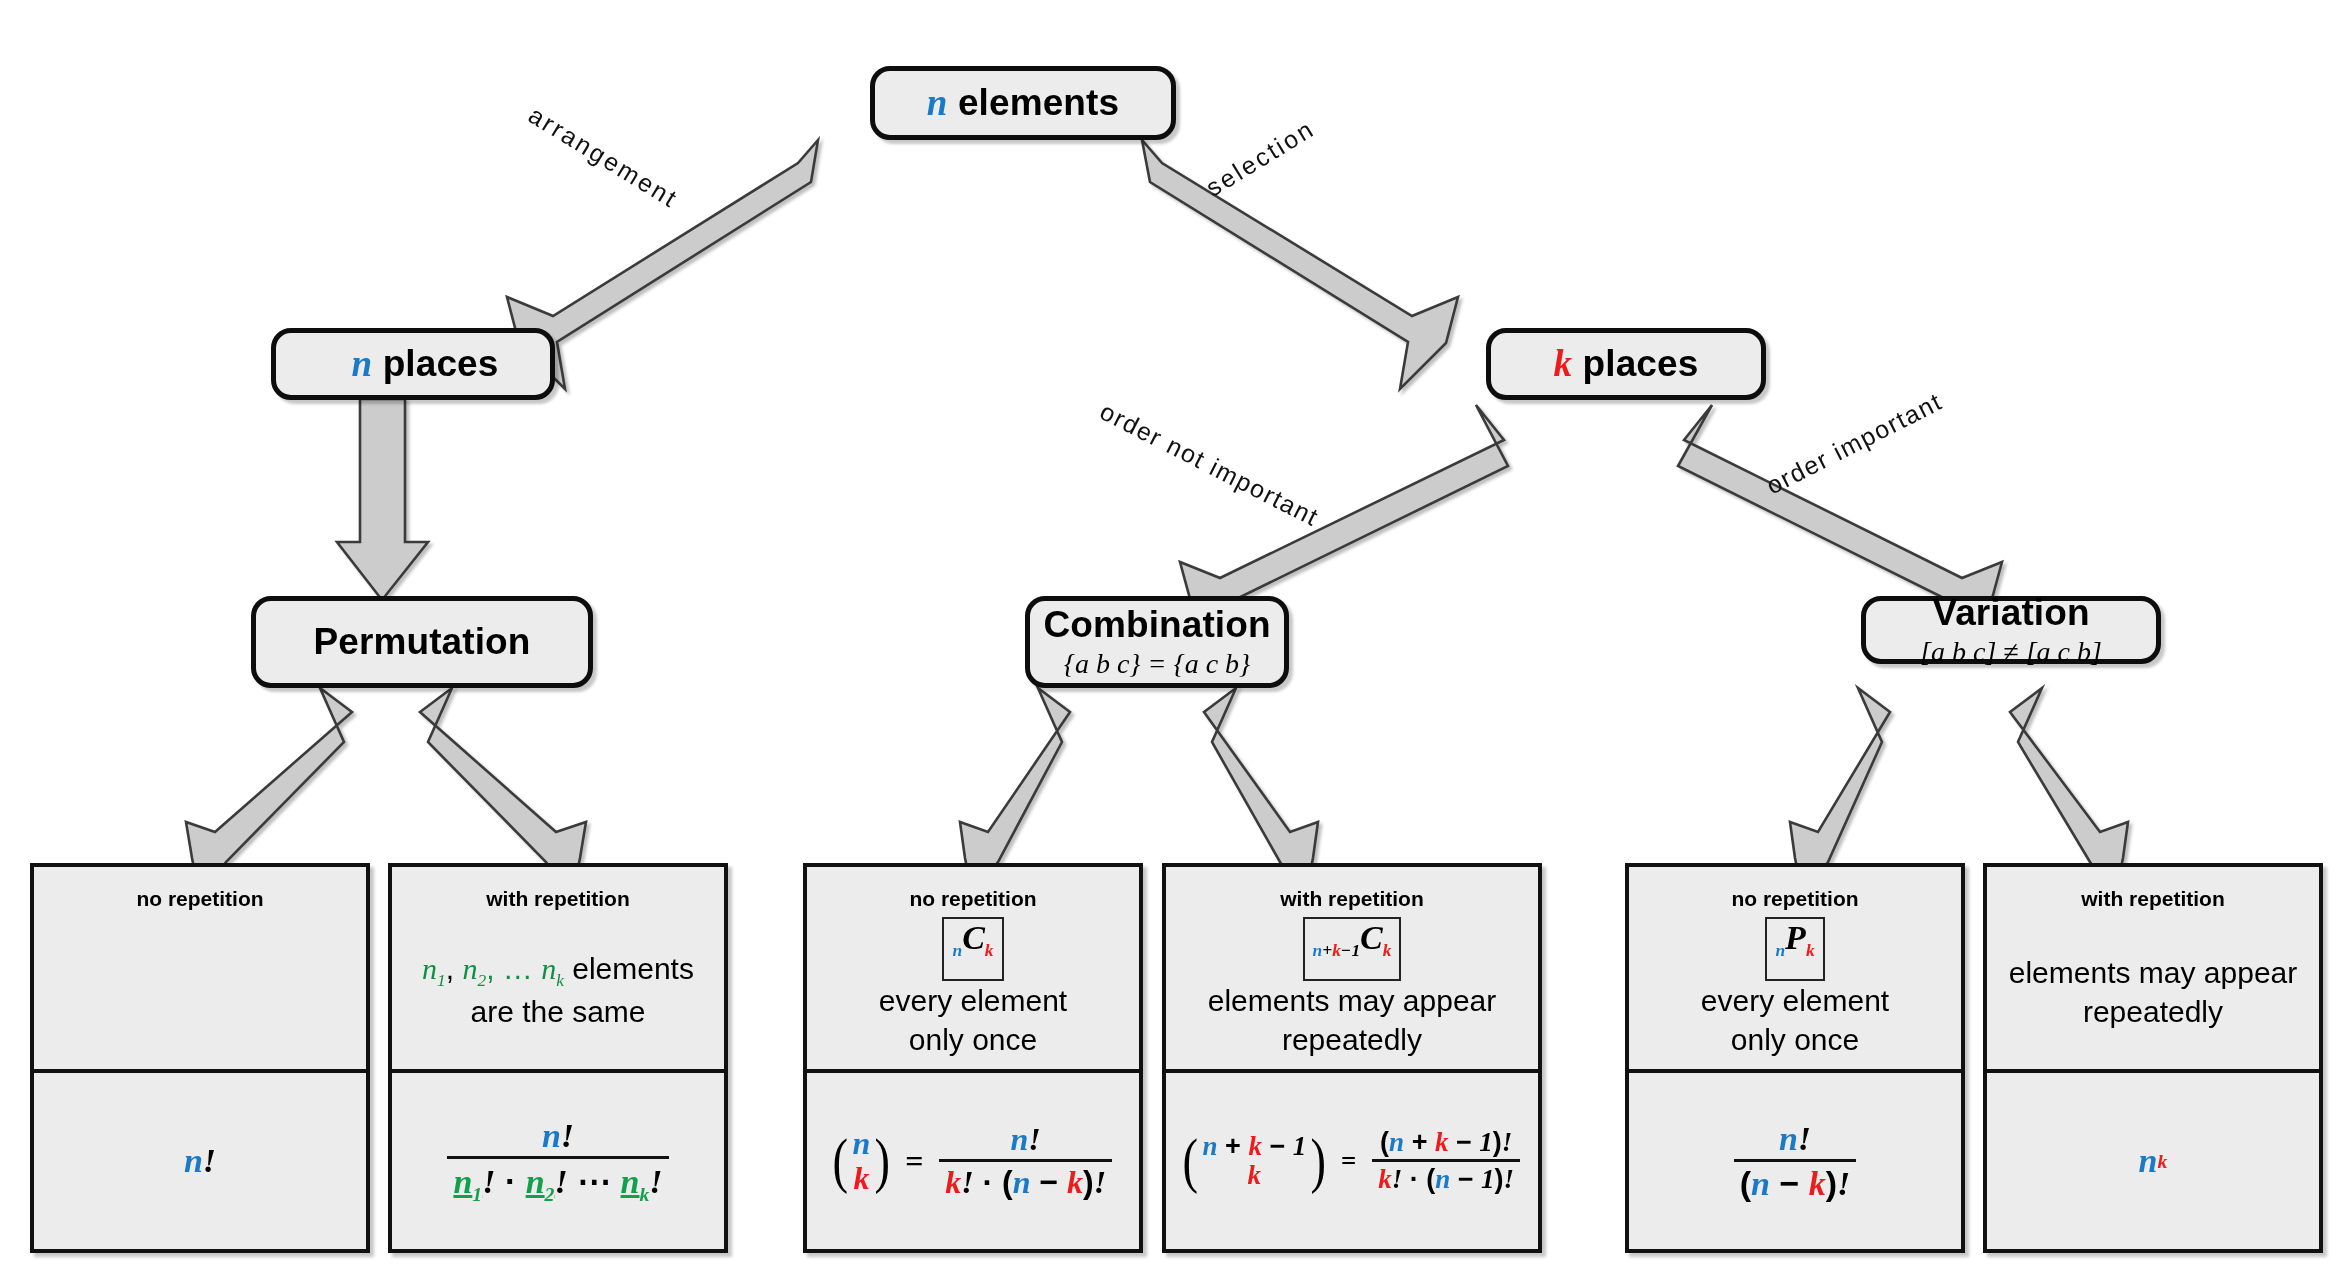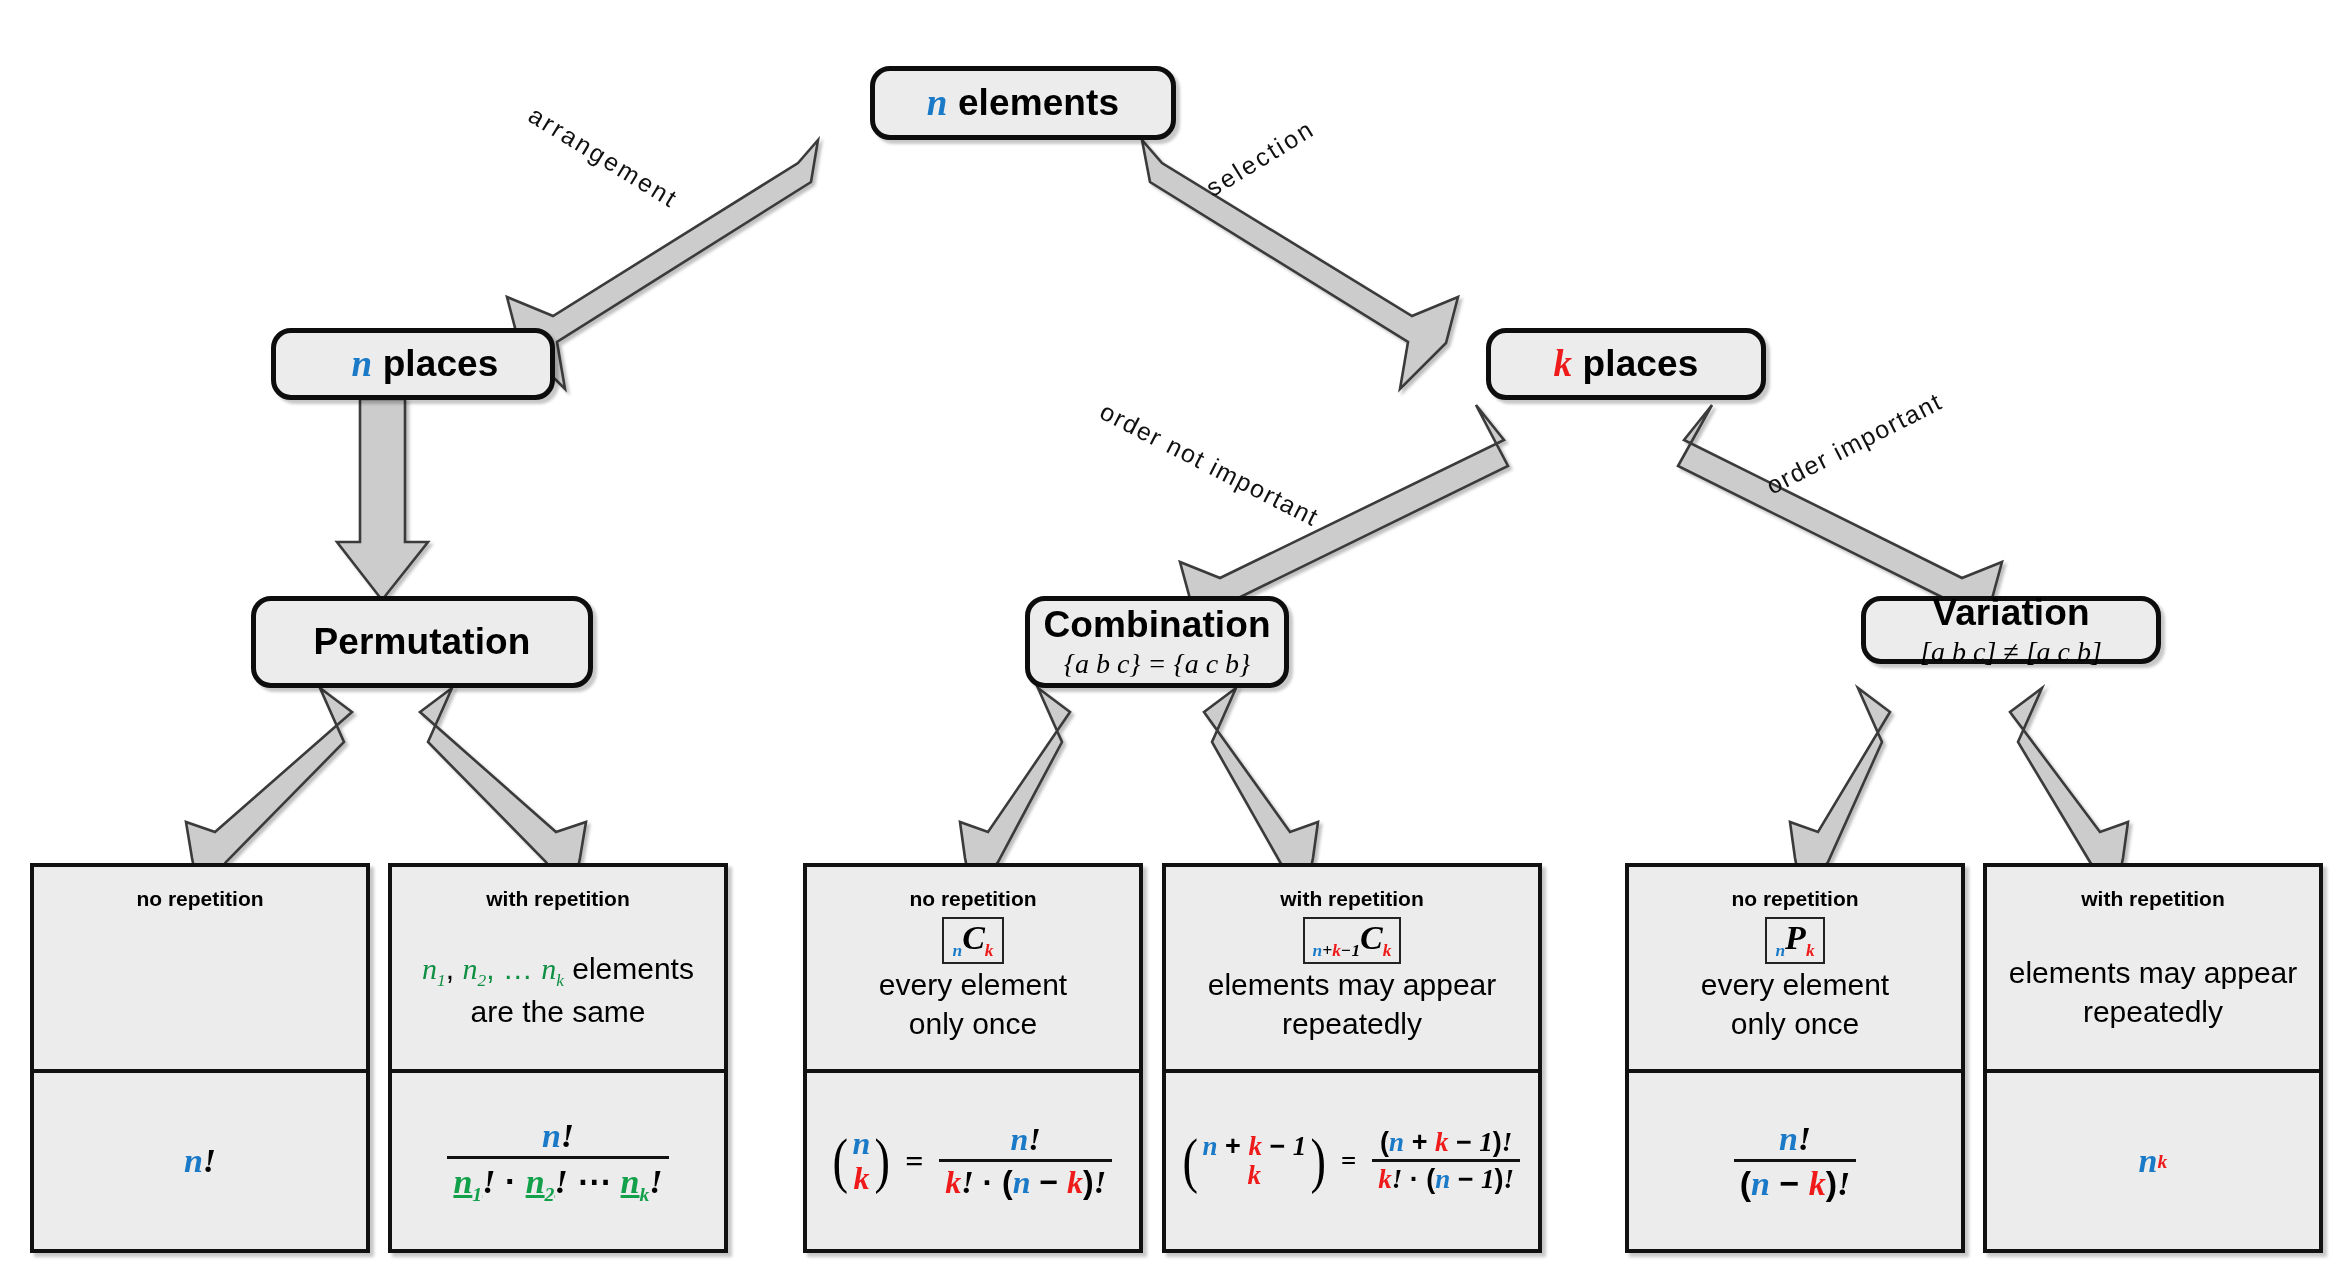--- a/index.html
+++ b/index.html
@@ -84,21 +84,21 @@
   }
   .leaf .hd{
     font-size:21px;
     font-weight:bold;
     white-space:nowrap;
   }
   .leaf .notation{
     margin-top:6px;
     border:2px solid #222;
     background:#ececec;
-    padding:2px 8px 3px 8px;
+    padding:2px 8px 20px 8px;
     line-height:1;
   }
   .leaf .desc{
     margin-top:auto;
     margin-bottom:26px;
     font-size:30px;
     line-height:1.3;
     text-align:center;
     white-space:pre-line;
   }

